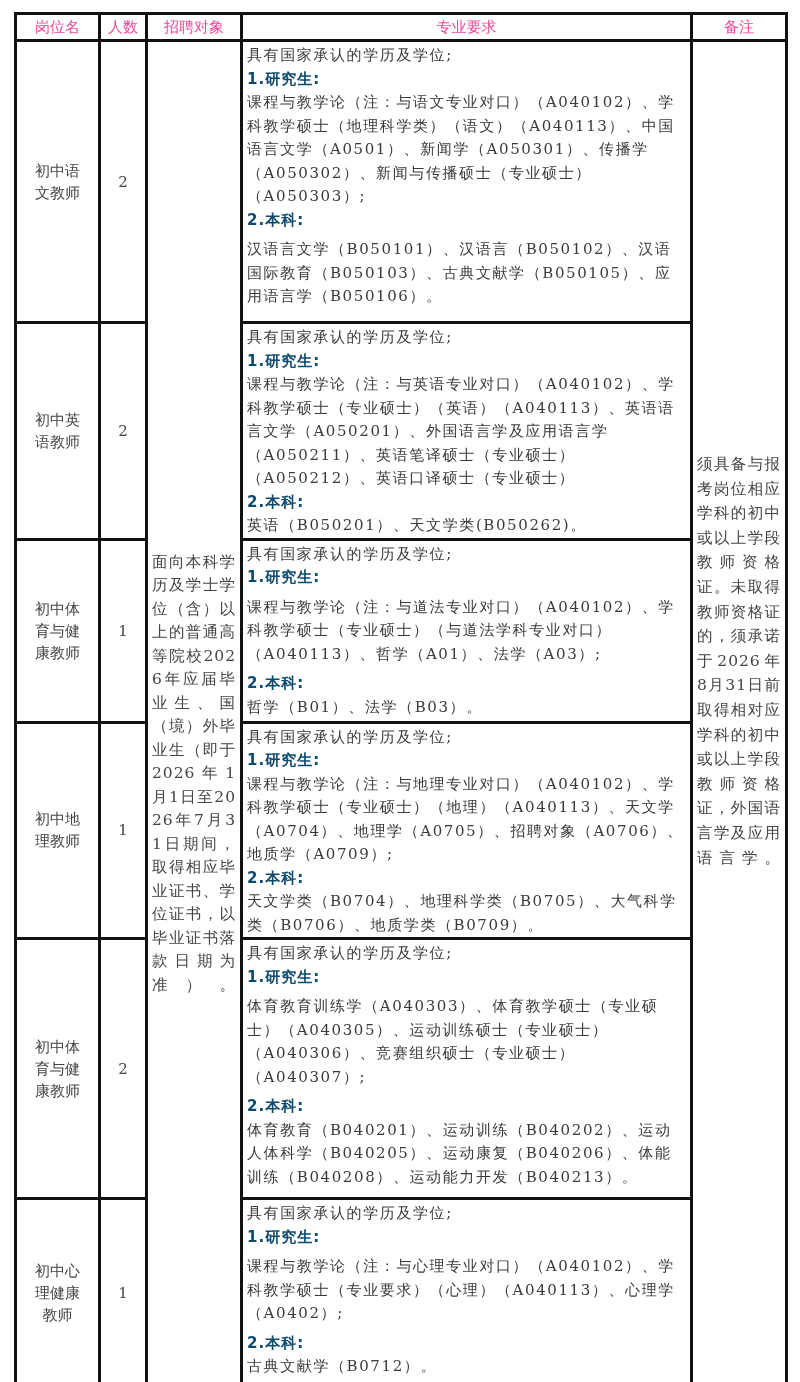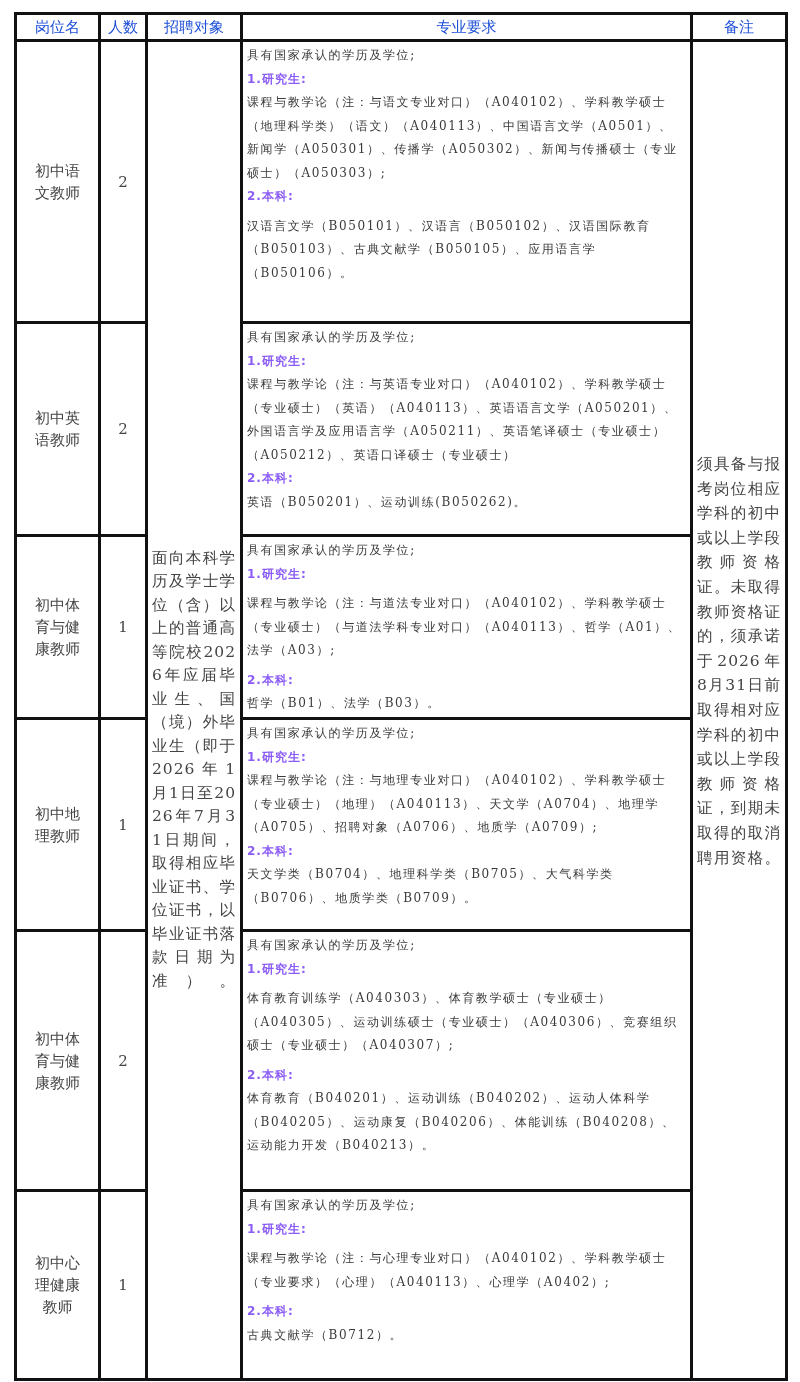--- a/index.html
+++ b/index.html
@@ -2,33 +2,33 @@
 <html><head>
 <meta charset="utf-8">
 <style>
   html, body { margin: 0; padding: 0; background: #ffffff; }
   body { width: 800px; height: 1382px; position: relative; overflow: hidden;
          font-family: "DejaVu Serif", "Liberation Serif", serif; color: #333; }
   #tbl { position: absolute; left: 14px; top: 12px; width: 771px; height: 1365px;
          border-collapse: collapse; table-layout: fixed; }
   #tbl td, #tbl th { border: 3px solid #111; padding: 0; vertical-align: middle; }
   #tbl th { font-weight: normal; font-size: 15px; height: 24px; text-align: center;
-            color: #1d4ed8; font-family: "DejaVu Sans", sans-serif; }
+            color: #ec4899; font-family: "DejaVu Sans", sans-serif; }
   .c-name { text-align: center; font-size: 15px; line-height: 22px; color: #444;
             font-family: "DejaVu Sans", sans-serif; padding: 12px 14px !important; }
   .c-count { text-align: center; font-size: 15px; color: #444; }
   .c-target { font-size: 15.5px; line-height: 23.5px; color: #444; padding: 0 4px !important;
               text-align: justify; text-align-last: justify; letter-spacing: 1px; word-break: break-all; }
   .c-remark { font-size: 15.5px; line-height: 24.6px; color: #444; padding: 0 4px !important;
               text-align: justify; text-align-last: justify; letter-spacing: 1px; word-break: break-all;
               vertical-align: top !important; }
-  .c-req { vertical-align: top !important; padding: 2px 4px 0 4px !important; font-size: 12px;
+  .c-req { vertical-align: top !important; padding: 2px 4px 0 4px !important; font-size: 15px;
            line-height: 23.5px; color: #3a3a3a; letter-spacing: 1.6px; }
   .req-line { white-space: normal; }
-  .req-head { font-weight: bold; color: #8b5cf6; font-family: "DejaVu Sans", sans-serif; letter-spacing: 1px; }
+  .req-head { font-weight: bold; color: #0c4a6e; font-family: "DejaVu Sans", sans-serif; letter-spacing: 1px; }
   .gap { height: 6px; }
 </style>
 </head>
 <body>
 
 <table id="tbl">
   <colgroup>
     <col style="width:84px">
     <col style="width:47px">
     <col style="width:95px">
@@ -54,33 +54,33 @@
       </td>
       <td class="c-req">
         <div class="req-line">具有国家承认的学历及学位;</div>
         <div class="req-line req-head">1.研究生:</div>
         <div class="req-line">课程与教学论（注：与语文专业对口）（A040102）、学科教学硕士（地理科学类）（语文）（A040113）、中国语言文学（A0501）、新闻学（A050301）、传播学（A050302）、新闻与传播硕士（专业硕士）（A050303）;</div>
         <div class="req-line req-head">2.本科:</div>
         <div class="gap"></div>
         <div class="req-line">汉语言文学（B050101）、汉语言（B050102）、汉语国际教育（B050103）、古典文献学（B050105）、应用语言学（B050106）。</div>
       </td>
       <td class="c-remark" rowspan="6">
-        <div style="padding-top:410px">须具备与报考岗位相应学科的初中或以上学段教师资格证。未取得教师资格证的，须承诺于2026年8月31日前取得相对应学科的初中或以上学段教师资格证，到期未取得的取消聘用资格。</div>
+        <div style="padding-top:410px">须具备与报考岗位相应学科的初中或以上学段教师资格证。未取得教师资格证的，须承诺于2026年8月31日前取得相对应学科的初中或以上学段教师资格证，外国语言学及应用语言学。</div>
       </td>
     </tr>
 
     <tr style="height:213px">
       <td class="c-name">初中英语教师</td>
       <td class="c-count">2</td>
       <td class="c-req">
         <div class="req-line">具有国家承认的学历及学位;</div>
         <div class="req-line req-head">1.研究生:</div>
         <div class="req-line">课程与教学论（注：与英语专业对口）（A040102）、学科教学硕士（专业硕士）（英语）（A040113）、英语语言文学（A050201）、外国语言学及应用语言学（A050211）、英语笔译硕士（专业硕士）（A050212）、英语口译硕士（专业硕士）</div>
         <div class="req-line req-head">2.本科:</div>
-        <div class="req-line">英语（B050201）、运动训练(B050262)。</div>
+        <div class="req-line">英语（B050201）、天文学类(B050262)。</div>
       </td>
     </tr>
 
     <tr style="height:183px">
       <td class="c-name">初中体育与健康教师</td>
       <td class="c-count">1</td>
       <td class="c-req">
         <div class="req-line">具有国家承认的学历及学位;</div>
         <div class="req-line req-head">1.研究生:</div>
         <div class="gap"></div>

